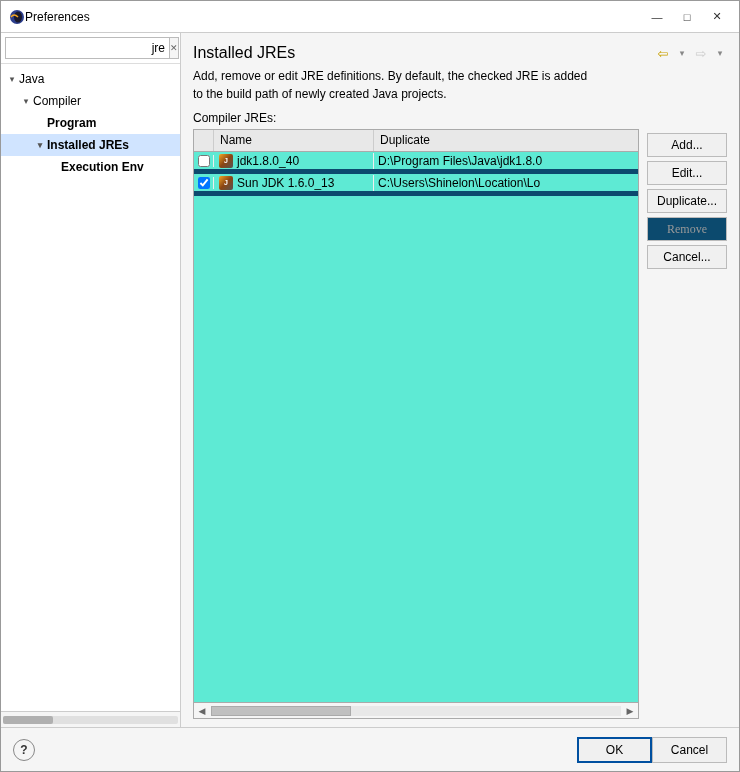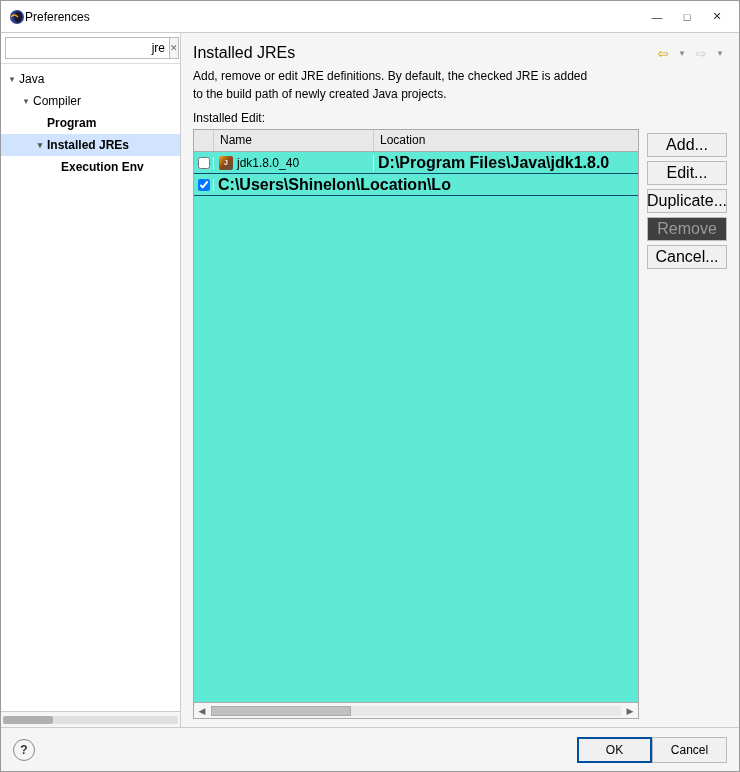--- a/index.html
+++ b/index.html
@@ -257,21 +257,21 @@
     }
     .table-body {
       flex: 1;
       overflow-y: auto;
       overflow-x: hidden;
     }
     .table-row {
       display: flex;
       align-items: center;
       height: 22px;
-      border-bottom: 1px solid #0c4a6e;
+      border-bottom: 5px solid #0c4a6e;
     }
     .td-checkbox {
       width: 20px;
       flex-shrink: 0;
       display: flex;
       align-items: center;
       justify-content: center;
       border-right: 1px solid #eee;
     }
     .td-checkbox input[type=checkbox] {
@@ -307,25 +307,24 @@
       display: flex;
       align-items: center;
       justify-content: center;
       font-size: 7px;
       color: #fff;
       font-weight: bold;
     }
     .td-location {
       flex: 1;
       padding: 0 4px;
-      font-size: 16px;
+      font-size: 12px;
       overflow: hidden;
       text-overflow: ellipsis;
       white-space: nowrap;
-      font-weight: bold;
     }
     .table-footer {
       height: 16px;
       border-top: 1px solid #aaa;
       display: flex;
       align-items: center;
       background: #f5f5f5;
       flex-shrink: 0;
     }
     .scroll-arrow {
@@ -361,27 +360,27 @@
       gap: 4px;
       flex-shrink: 0;
       padding-top: 22px;
     }
     .action-btn {
       width: 80px;
       height: 24px;
       background: #f0f0f0;
       border: 1px solid #bbb;
       cursor: pointer;
-      font-size: 16px;
+      font-size: 12px;
       display: flex;
       align-items: center;
       justify-content: center;
       color: #000;
     }
-    .action-btn:disabled { color: #999; cursor: default; background: #404040; }
+    .action-btn:disabled { color: #999; cursor: default; background: #0c4a6e; font-family: Liberation Serif, serif; }
     .bottom-bar {
       height: 44px;
       border-top: 1px solid #ccc;
       background: #f5f5f5;
       display: flex;
       align-items: center;
       justify-content: space-between;
       padding: 0 12px;
       flex-shrink: 0;
     }
@@ -492,43 +491,49 @@
           <button class="nav-btn disabled">⇨</button>
           <button class="nav-dropdown">▾</button>
         </div>
       </div>
       <div class="panel-description">
         <span>Add, remove or edit JRE definitions. By default, the checked JRE is added</span><br>
         <span>to the build path of newly created Java projects.</span>
       </div>
       <div class="panel-body">
         <div class="table-section">
-          <div class="table-label">Installed Edit:</div>
+          <div class="table-label">Compiler JREs:</div>
           <div class="jre-table">
             <div class="table-header">
               <div class="th-checkbox"></div>
               <div class="th-name">Name</div>
-              <div class="th-location">Location</div>
+              <div class="th-location">Duplicate</div>
             </div>
             <div class="table-body" id="jre-table-body">
             <div class="table-row">
                   <div class="td-checkbox">
                     <input type="checkbox" style="">
                   </div>
                   <div class="td-name">
                     <div class="jre-icon">
                       <div class="jre-icon-inner">J</div>
                     </div>
                     <span>jdk1.8.0_40</span>
                   </div>
                   <div class="td-location">D:\Program Files\Java\jdk1.8.0</div>
                 </div>
                 <div class="table-row">
                   <div class="td-checkbox">
                     <input type="checkbox" checked="" style="">
+                  </div>
+                  <div class="td-name">
+                    <div class="jre-icon">
+                      <div class="jre-icon-inner">J</div>
+                    </div>
+                    <span>Sun JDK 1.6.0_13</span>
                   </div>
                   <div class="td-location">C:\Users\Shinelon\Location\Lo</div>
                 </div>
               </div>
             <div class="table-footer">
               <div class="scroll-arrow">◀</div>
               <div class="hscroll-bar">
                 <div class="hscroll-thumb2"></div>
               </div>
               <div class="scroll-arrow">▶</div>

